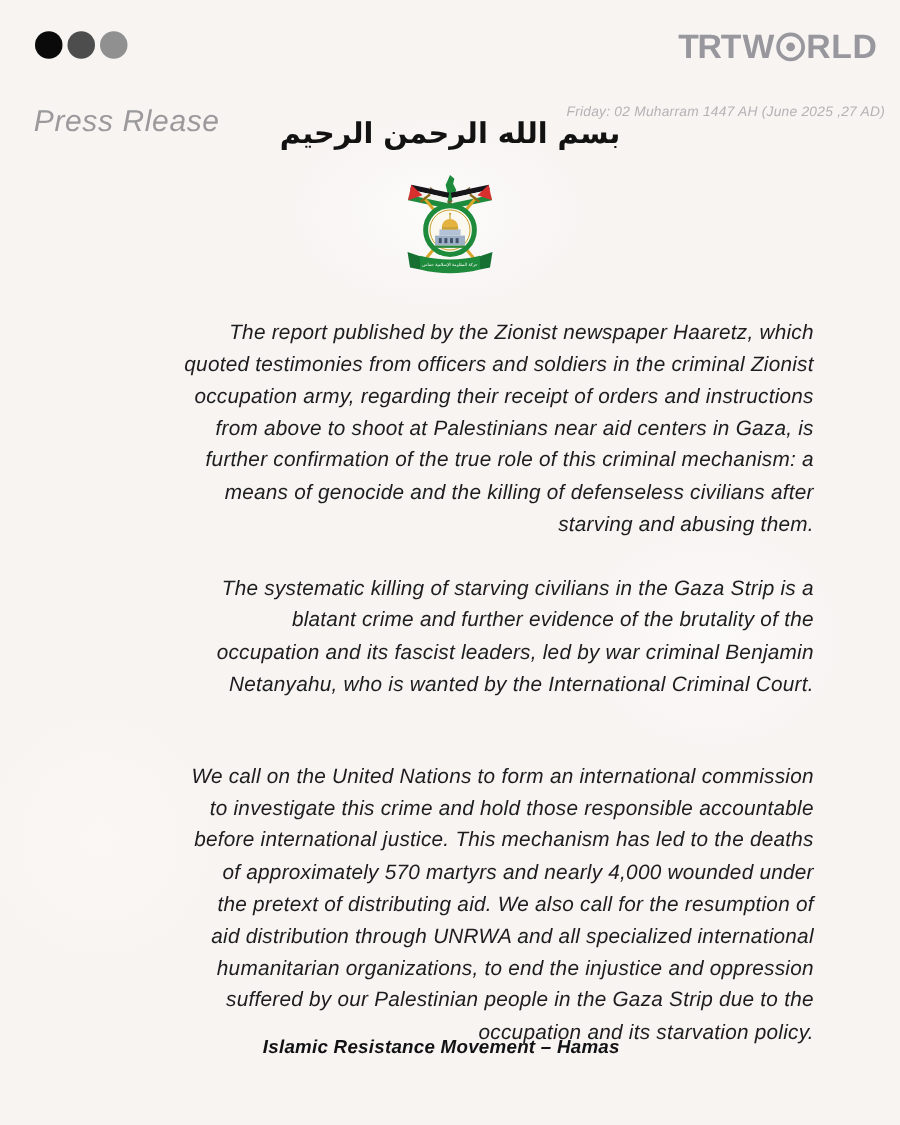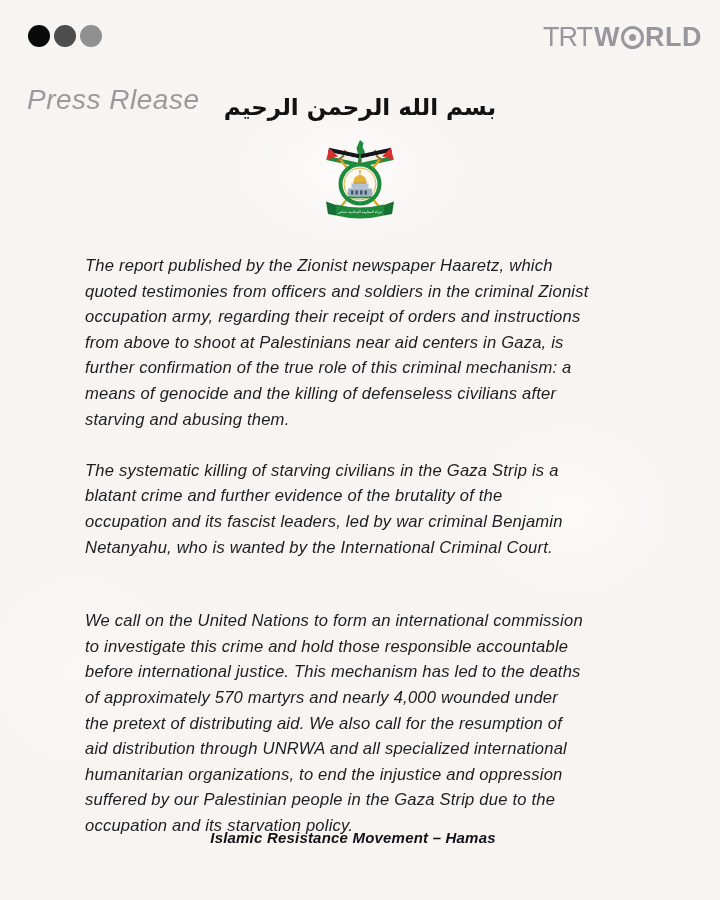--- a/index.html
+++ b/index.html
@@ -30,54 +30,54 @@
   .dot.d2{background:#4d4d4d;}
   .dot.d3{background:#909090;}
 
   
   .brand{
     position:absolute;top:24px;right:18px;
     color:#98979d;font-size:27px;line-height:26px;
     letter-spacing:-0.5px;white-space:nowrap;
     display:flex;align-items:center;
   }
-  .brand .trt{font-weight:400;margin-right:2px;letter-spacing:-1px;}
+  .brand .trt{font-weight:700;margin-right:2px;letter-spacing:-1px;}
   .brand .wrld{font-weight:600;letter-spacing:0.5px;display:flex;align-items:center;}
   .trt-o{
     display:inline-block;width:17px;height:17px;border:3.2px solid #98979d;
     border-radius:50%;position:relative;margin:0 1px;
   }
   .trt-o::after{
     content:"";position:absolute;left:50%;top:50%;width:7px;height:7px;
     margin:-3.5px 0 0 -3.5px;border-radius:50%;background:#98979d;
   }
 
   .press-label{
     position:absolute;left:27px;top:84px;
-    font-style:italic;font-size:28px;color:#9b999b;letter-spacing:0.5px;
+    font-style:italic;font-size:24px;color:#9b999b;letter-spacing:0.5px;
   }
   .date-line{
     position:absolute;right:12px;top:84px;
     font-style:italic;font-size:11px;color:#b4b2b4;letter-spacing:0.2px;
   }
 
   .bismillah{
     position:absolute;left:0;right:0;top:94px;
     text-align:center;
     font-family:"DejaVu Sans",sans-serif;
     font-size:23px;font-weight:bold;color:#121212;
     direction:rtl;
   }
 
   .emblem{position:absolute;left:324px;top:137px;width:72px;height:88px;}
 
   .body-text{
     position:absolute;left:85px;top:253px;width:566px;
     font-style:italic;font-size:16.6px;line-height:25.6px;
-    color:#1d1d1f;letter-spacing:0.2px;
+    color:#1d1d1f;letter-spacing:0.2px;text-align:right;
   }
   .para{white-space:pre-line;margin:0 0 25.6px 0;}
   .para:last-of-type{margin-bottom:0;margin-top:48px;}
 
   .signature{
     position:absolute;left:85px;top:829px;width:560px;
     text-align:center;padding-right:24px;box-sizing:border-box;
     font-style:italic;font-weight:bold;font-size:15px;color:#121214;
     letter-spacing:0.2px;
   }
@@ -101,20 +101,21 @@
     <span class="trt">TRT</span>
     <span class="wrld">
         <span>W</span>
         <span class="trt-o"></span>
         <span>RLD</span>
       </span>
   </div>
 
   <div class="press-label">Press Rlease</div>
 
+  <div class="date-line">Friday: 02 Muharram 1447 AH (June 2025 ,27 AD)</div>
 
   <div class="bismillah">بسم الله الرحمن الرحيم</div>
 
   <svg class="emblem" viewBox="0 0 72 88" xmlns="http://www.w3.org/2000/svg">
 
     <path d="M36 3 l3.5 3 -1 4 2.5 5 -3 7 -2.5 7 -2.5 -6 1 -6 -1.5 -6 z" fill="#1e8a3c"></path>
 
     <line x1="20" y1="13" x2="52" y2="37" stroke="#7a5a2a" stroke-width="1"></line>
     <line x1="52" y1="13" x2="20" y2="37" stroke="#7a5a2a" stroke-width="1"></line>
 

